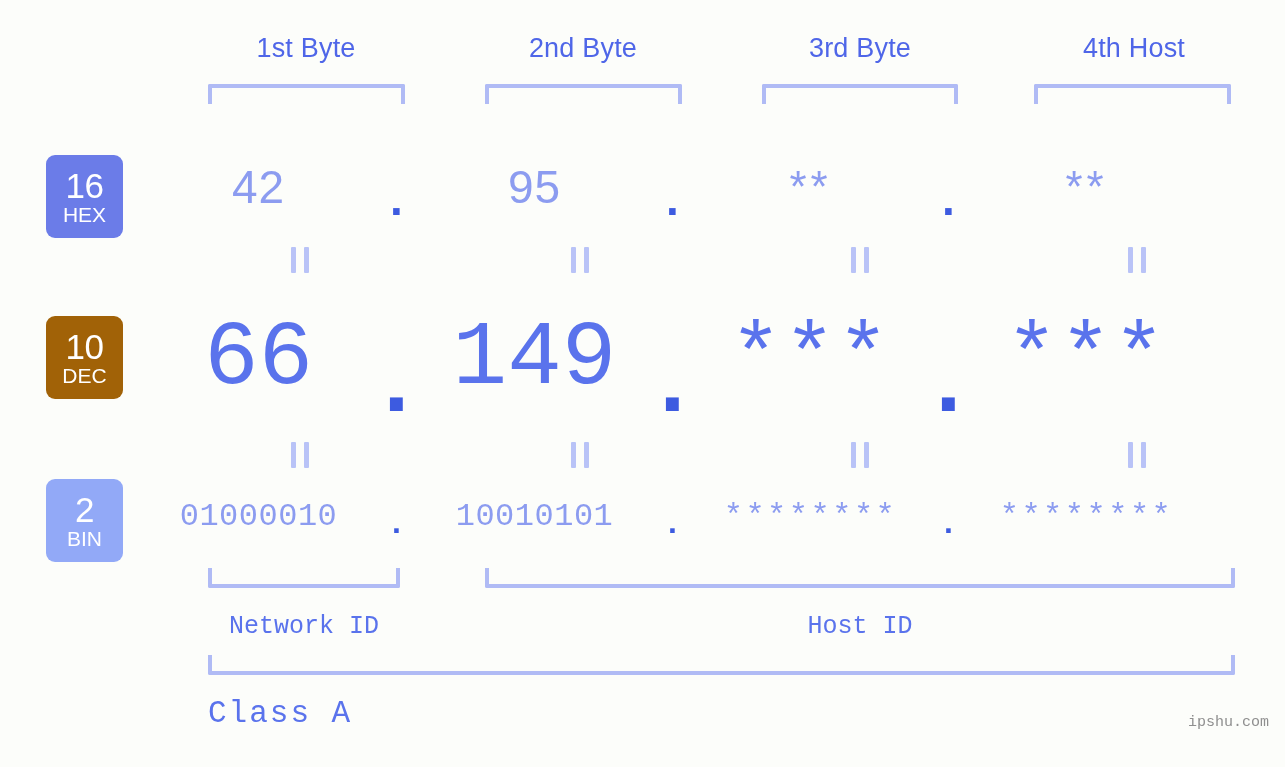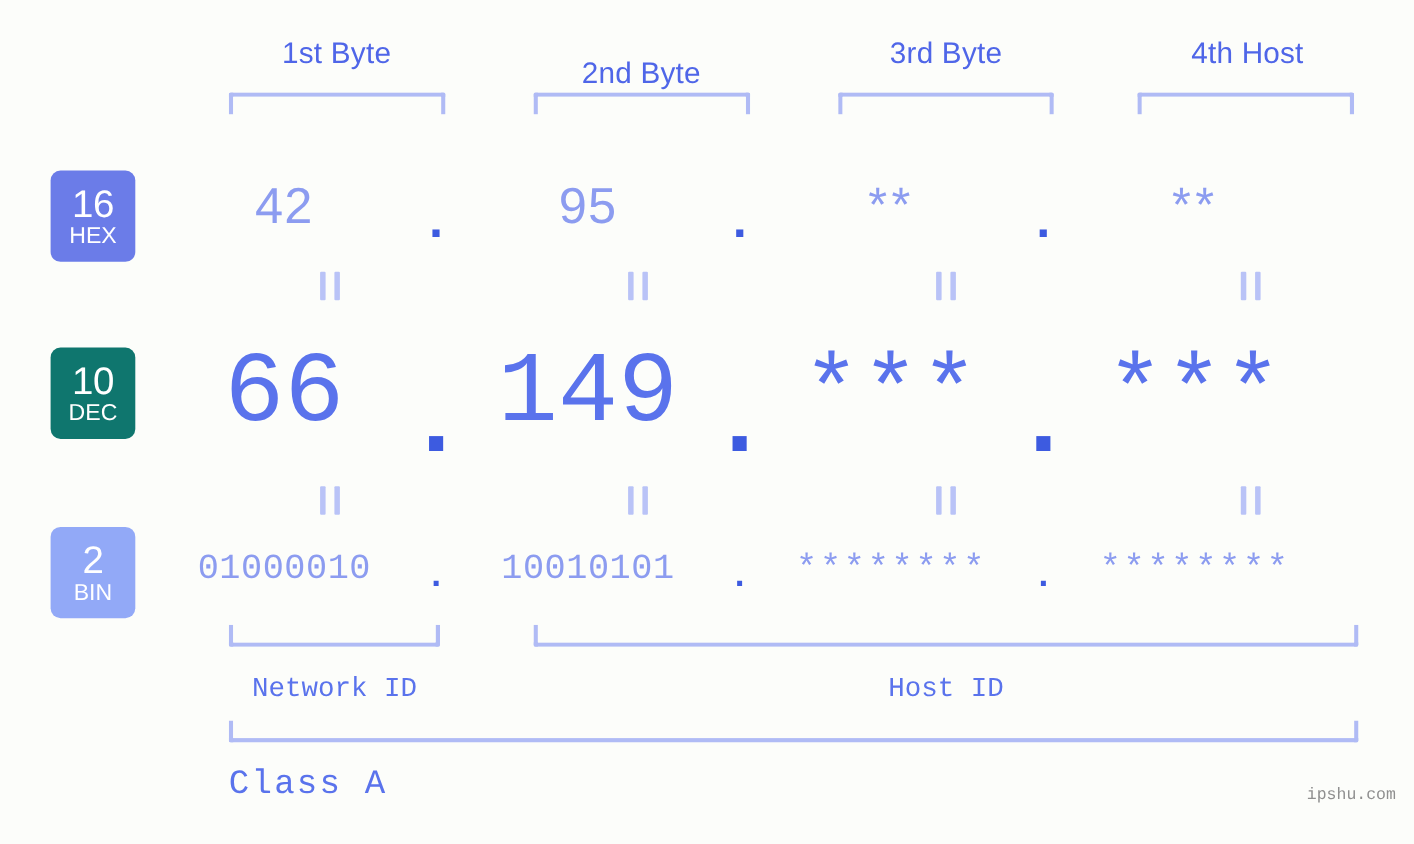--- a/index.html
+++ b/index.html
@@ -69,21 +69,21 @@
     font-weight: 400;
     letter-spacing: -0.5px;
     margin-bottom: 1px;
   }
   .badge-sub {
     font-size: 21px;
     font-weight: 400;
     letter-spacing: 0px;
   }
   .badge-hex { top: 155px; background: #6b7ce8; }
-  .badge-dec { top: 316px; background: #0f766e; }
+  .badge-dec { top: 316px; background: #a16207; }
   .badge-bin { top: 479px; background: #92a9f7; }
 
   
   .row {
     position: absolute;
     left: 160px;
     width: 1125px;
     display: flex;
     align-items: center;
   }
@@ -205,21 +205,21 @@
     color: #8f8f8f;
     letter-spacing: 0px;
   }
 </style>
 </head>
 <body>
 
 <div class="stage">
 
   <div class="byte-label" style="left:186px;">1st Byte</div>
-  <div class="byte-label" style="left:463px;margin-top:18px;">2nd Byte</div>
+  <div class="byte-label" style="left:463px;">2nd Byte</div>
   <div class="byte-label" style="left:740px;">3rd Byte</div>
   <div class="byte-label" style="left:1014px;">4th Host</div>
 
   <div class="bracket-top" style="left:208px;  top:84px; width:197px;"></div>
   <div class="bracket-top" style="left:485px;  top:84px; width:197px;"></div>
   <div class="bracket-top" style="left:762px;  top:84px; width:196px;"></div>
   <div class="bracket-top" style="left:1034px; top:84px; width:197px;"></div>
 
   <div class="badge badge-hex">
     <span class="badge-num">16</span>

